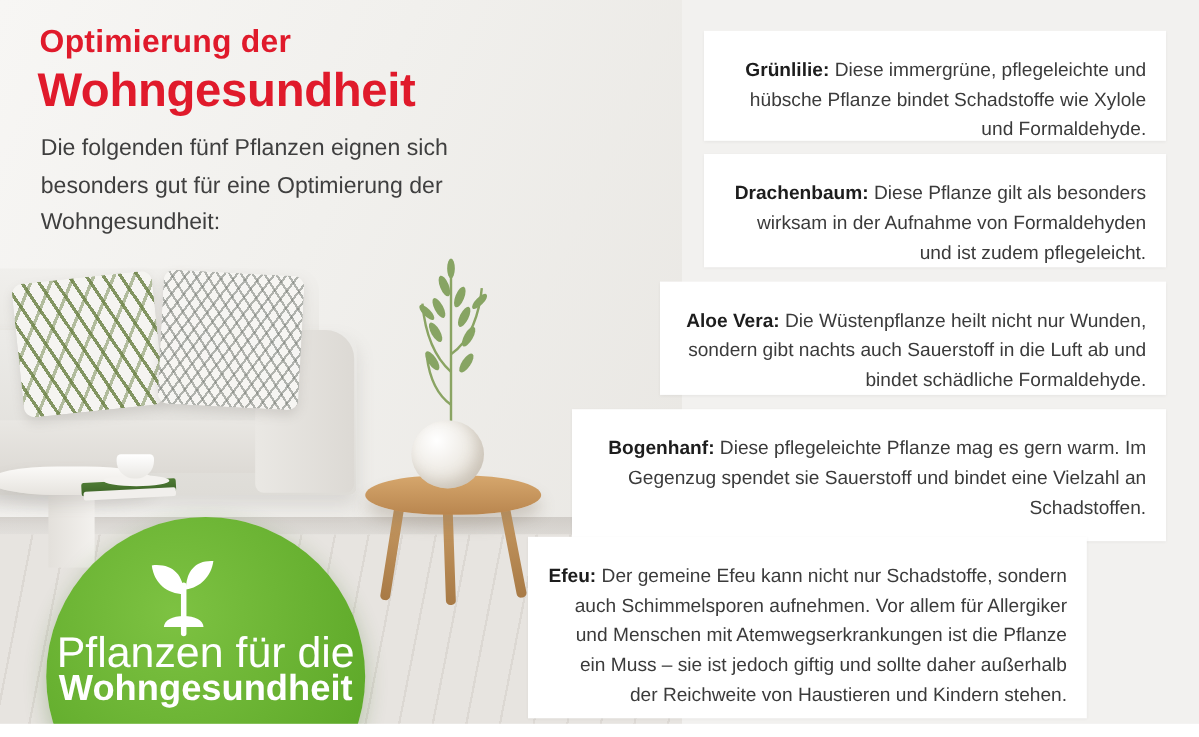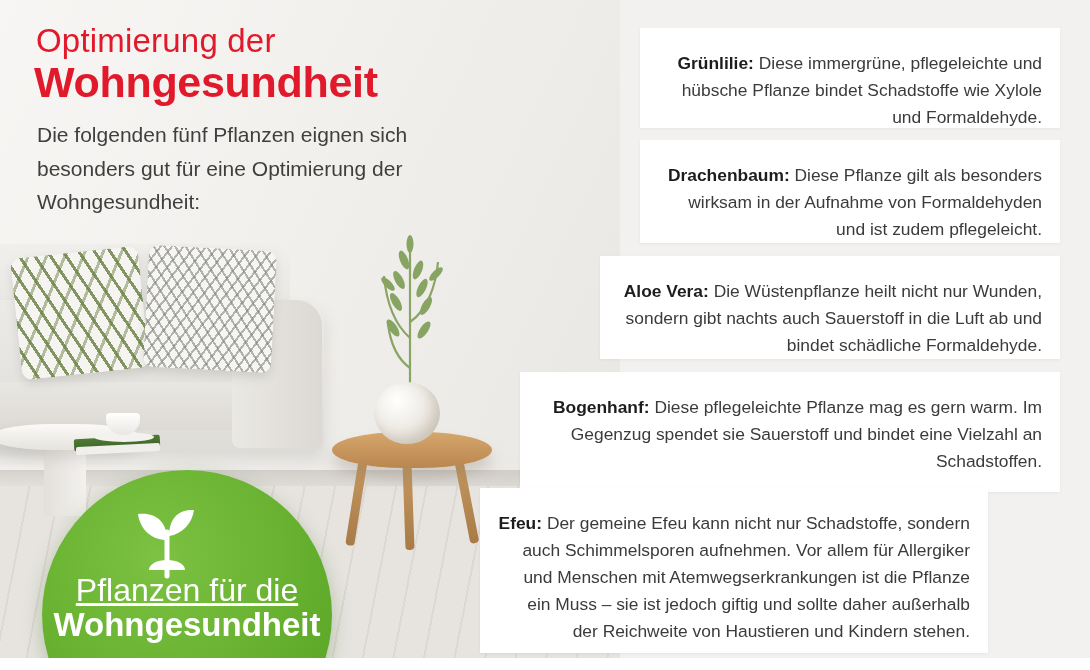--- a/index.html
+++ b/index.html
@@ -140,21 +140,21 @@
   .vase {
     position: absolute; left: 374px; top: 382px; width: 66px; height: 62px;
     border-radius: 50%;
     background: radial-gradient(circle at 35% 30%, #ffffff, #e6e1d8 70%, #d6d0c4 100%);
     box-shadow: inset -6px -6px 12px rgba(160,150,135,.35);
   }
 
   
   .headline-sub {
     position: absolute; left: 36px; top: 22px;
-    font-size: 33px; color: #d6d6d6; font-weight: 400; letter-spacing: .2px;
+    font-size: 29px; color: #d6d6d6; font-weight: 700; letter-spacing: .2px;
     color: #e01a2b;
     white-space: nowrap;
   }
   .headline-main {
     position: absolute; left: 34px; top: 58px;
     font-size: 43px; color: #e01a2b; font-weight: 700; letter-spacing: -.3px;
     white-space: nowrap;
   }
   .intro {
     position: absolute; left: 37px; top: 118px; width: 380px;
@@ -168,21 +168,21 @@
     border-radius: 50%;
     background: radial-gradient(circle at 40% 30%, #7dc242, #5faa2a 70%, #559c24 100%);
     box-shadow: 0 6px 20px rgba(60,110,30,.3);
   }
   .badge-icon {
     position: absolute; left: 122px; top: 496px;
     width: 90px; height: 84px;
   }
   .badge-line1 {
     position: absolute; left: 42px; top: 572px; width: 290px;
-    text-align: center; color: #ffffff; font-size: 32px; font-weight: 400; text-decoration: underline;
+    text-align: center; color: #ffffff; font-size: 39px; font-weight: 400;
   }
   .badge-line2 {
     position: absolute; left: 42px; top: 606px; width: 290px;
     text-align: center; color: #ffffff; font-size: 33px; font-weight: 700;
   }
 
   
   .cards {
     position: absolute; left: 470px; top: 0; width: 620px; height: 670px;
   }

